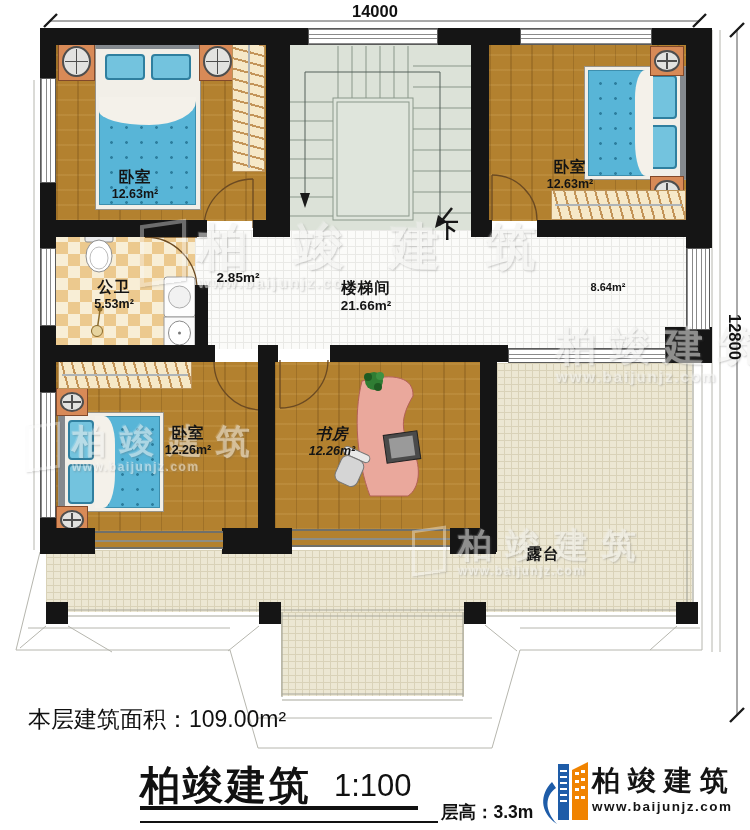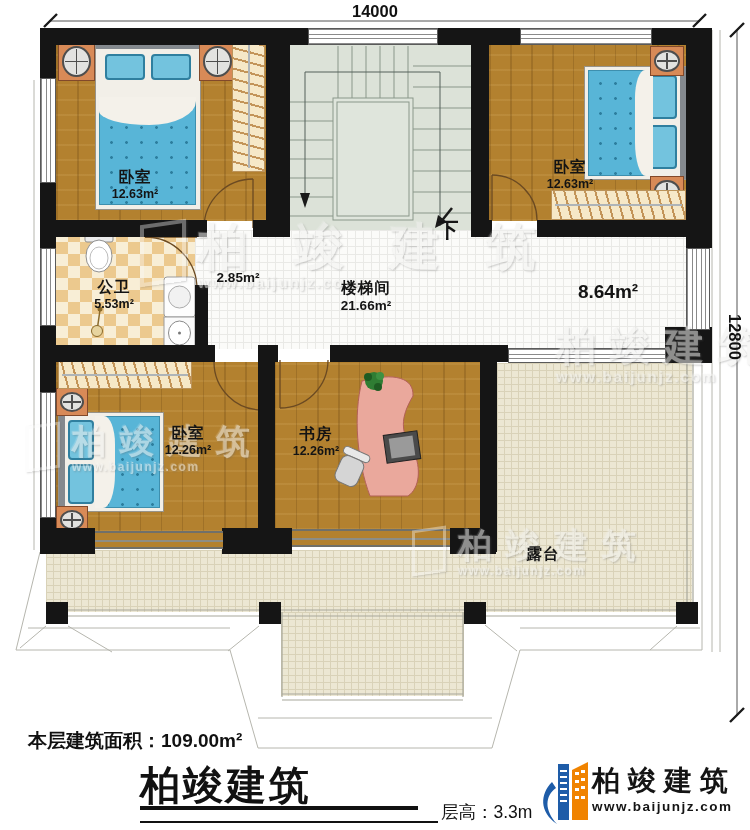--- a/index.html
+++ b/index.html
@@ -55,26 +55,26 @@
   .wm-icon{width:38px;height:54px;border:4px solid rgba(248,248,248,.70);transform:skewY(-8deg);
            box-shadow:1px 1px 2px rgba(110,110,110,.5);flex:none;}
   .wm-b{font-size:50px;letter-spacing:46px;line-height:1;white-space:nowrap;}
   .wm-u{font-size:15px;letter-spacing:2px;margin-top:2px;white-space:nowrap;}
   .wm.sm .wm-icon{width:28px;height:40px;border-width:3px;}
   .wm.sm .wm-b{font-size:34px;letter-spacing:14px;}
   .wm.sm .wm-u{font-size:12px;letter-spacing:1.5px;}
   
   svg.overlay{position:absolute;left:0;top:0;z-index:3;pointer-events:none;}
   
-  .ft-area{position:absolute;left:28px;top:704px;font-size:19px;font-weight:bold;color:#111;z-index:8;margin-top:24px;}
+  .ft-area{position:absolute;left:28px;top:704px;font-size:23px;font-weight:normal;color:#111;z-index:8;}
   .ft-title{position:absolute;left:140px;top:758px;font-size:40px;font-weight:bold;letter-spacing:3px;color:#111;z-index:8;}
   .ft-scale{position:absolute;left:334px;top:768px;font-size:31px;color:#111;z-index:8;}
   .ft-line1{position:absolute;left:140px;top:806px;width:278px;height:4px;background:#111;z-index:8;}
   .ft-line2{position:absolute;left:140px;top:821px;width:298px;height:2px;background:#111;z-index:8;}
-  .ft-h{position:absolute;left:441px;top:800px;font-size:17.5px;font-weight:normal;color:#111;z-index:8;}
+  .ft-h{position:absolute;left:441px;top:800px;font-size:17.5px;font-weight:bold;color:#111;z-index:8;}
   .logo-name{position:absolute;left:592px;top:762px;font-size:28px;font-weight:bold;letter-spacing:8px;color:#141414;z-index:8;white-space:nowrap;}
   .logo-url{position:absolute;left:592px;top:799px;font-size:13.5px;font-weight:bold;letter-spacing:1.5px;color:#141414;z-index:8;white-space:nowrap;}
 </style>
 </head>
 <body>
 
 <div id="canvas">
 
   <div class="abs wood" style="left:56px;top:45px;width:210px;height:176px;"></div>
   <div class="abs stairbg" style="left:290px;top:45px;width:181px;height:185px;"></div>
@@ -301,42 +301,43 @@
     <div class="rarea">5.53m²</div>
   </div>
   <div class="lbl" style="left:238px;top:270px;">
     <div class="rarea" style="font-size:13.5px;">2.85m²</div>
   </div>
   <div class="lbl" style="left:366px;top:279px;">
     <div class="rname">楼梯间</div>
     <div class="rarea" style="font-size:13.5px;">21.66m²</div>
   </div>
   <div class="lbl" style="left:608px;top:281px;">
-    <div class="rarea" style="font-size:19px;">8.64m²</div>
+    <div class="rarea" style="font-size:11px;">8.64m²</div>
   </div>
   <div class="lbl" style="left:188px;top:424px;">
     <div class="rname">卧室</div>
     <div class="rarea">12.26m²</div>
   </div>
-  <div class="lbl" style="left:316px;top:425px;">
+  <div class="lbl" style="left:332px;top:425px;font-style:italic;">
     <div class="rname">书房</div>
     <div class="rarea">12.26m²</div>
   </div>
   <div class="lbl" style="left:543px;top:545px;">
     <div class="rname">露台</div>
   </div>
   <div class="lbl down" style="left:448px;top:217px;">
     <span>下</span>
   </div>
 
   <div class="dim" style="left:352px;top:2px;">14000</div>
   <div class="dim" style="left:744px;top:314px;transform:rotate(90deg);transform-origin:left top;">12800</div>
 
   <div class="ft-area">本层建筑面积：109.00m²</div>
   <div class="ft-title">柏竣建筑</div>
+  <div class="ft-scale">1:100</div>
   <div class="ft-line1"></div>
   <div class="ft-line2"></div>
   <div class="ft-h">层高：3.3m</div>
 
   <svg class="abs" style="left:536px;top:754px;z-index:8;" width="54" height="74" viewBox="0 0 54 74">
     <path d="M16,28 C4,40 3,58 21,70 C8,56 9,42 20,34 Z" fill="#1e5ca8"></path>
     <rect x="22" y="10" width="11" height="56" fill="#1e5ca8"></rect>
     <path d="M36,16 L52,8 V66 H36 Z" fill="#f08300"></path>
     <g fill="#ffffff">
       <rect x="24" y="16" width="7" height="2"></rect>

